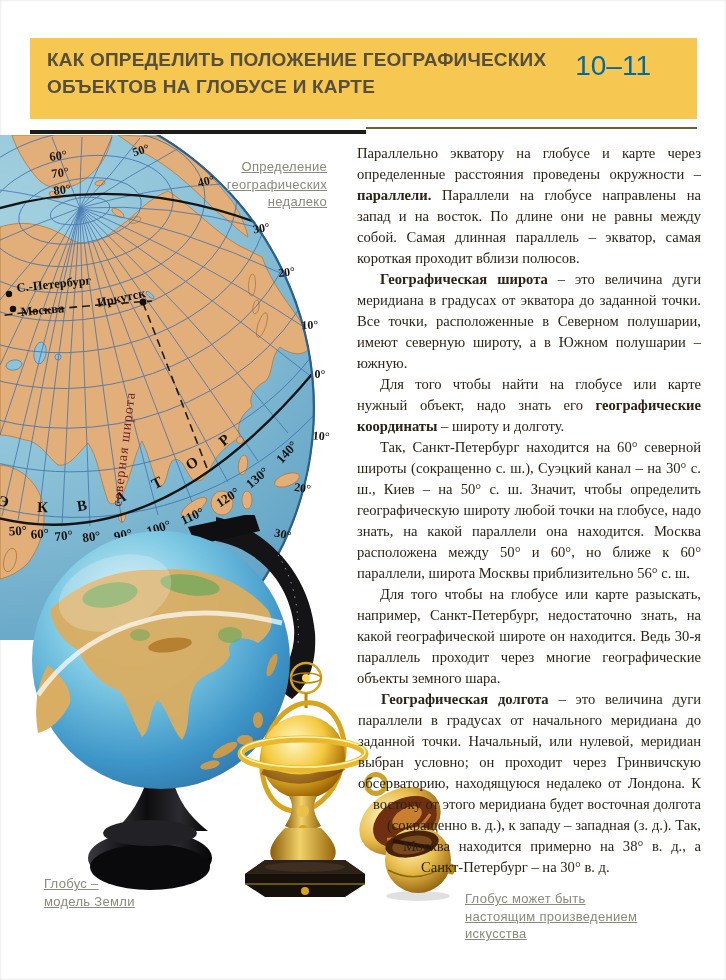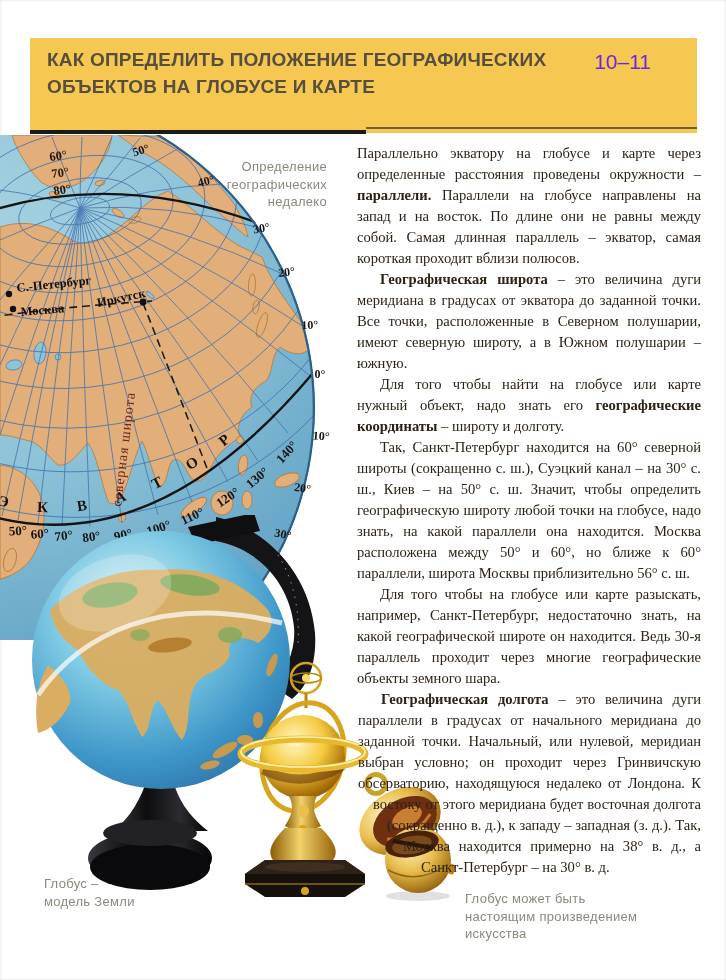--- a/index.html
+++ b/index.html
@@ -1,35 +1,35 @@
 <!DOCTYPE html>
 <html lang="ru"><head>
 <meta charset="utf-8">
 <style>
   html,body{margin:0;padding:0;background:#fff;}
   .page{position:relative;width:726px;height:980px;background:#ffffff;overflow:hidden;
         font-family:"Liberation Serif",serif;box-shadow:inset 0 0 3px rgba(0,0,0,.15);}
   
-  .header{position:absolute;left:30px;top:38px;width:667px;height:95px;background:#f6c751;}
+  .header{position:absolute;left:30px;top:38px;width:667px;height:81px;background:#f6c751;}
   .header .title{position:absolute;left:17px;top:8px;font-family:"Liberation Sans",sans-serif;
                  font-weight:bold;font-size:19px;line-height:27px;color:#564f3d;letter-spacing:.2px;}
   .pagenum{position:absolute;right:46px;top:12px;font-family:"Liberation Sans",sans-serif;
-           font-size:21px;color:#6d28d9;}
+           font-size:28px;color:#0369a1;}
   .rule-left{position:absolute;left:30px;top:130px;width:336px;height:4px;background:#1b1b18;}
   .rule-right{position:absolute;left:366px;top:127px;width:331px;height:2px;background:#6f6034;}
   
   .article{position:absolute;left:357px;top:143px;width:344px;font-size:14.6px;line-height:21px;
            text-align:justify;color:#2c2316;z-index:6;}
   .article p{margin:0;}
   .article p.ind{text-indent:23px;}
   .article .em{font-weight:bold;}
   .sp{float:left;clear:left;height:21px;}
   
   .cap{position:absolute;font-family:"Liberation Sans",sans-serif;color:#8a897d;
-       font-size:13px;line-height:17.5px;letter-spacing:.3px;z-index:6;}
+       font-size:13px;line-height:17.5px;letter-spacing:.3px;z-index:6;text-decoration:underline;}
   .cap.right{text-align:right;}
   
   .ill{position:absolute;}
   svg text{font-family:"Liberation Serif",serif;}
 </style>
 </head>
 <body>
 
 <div class="page">
 

